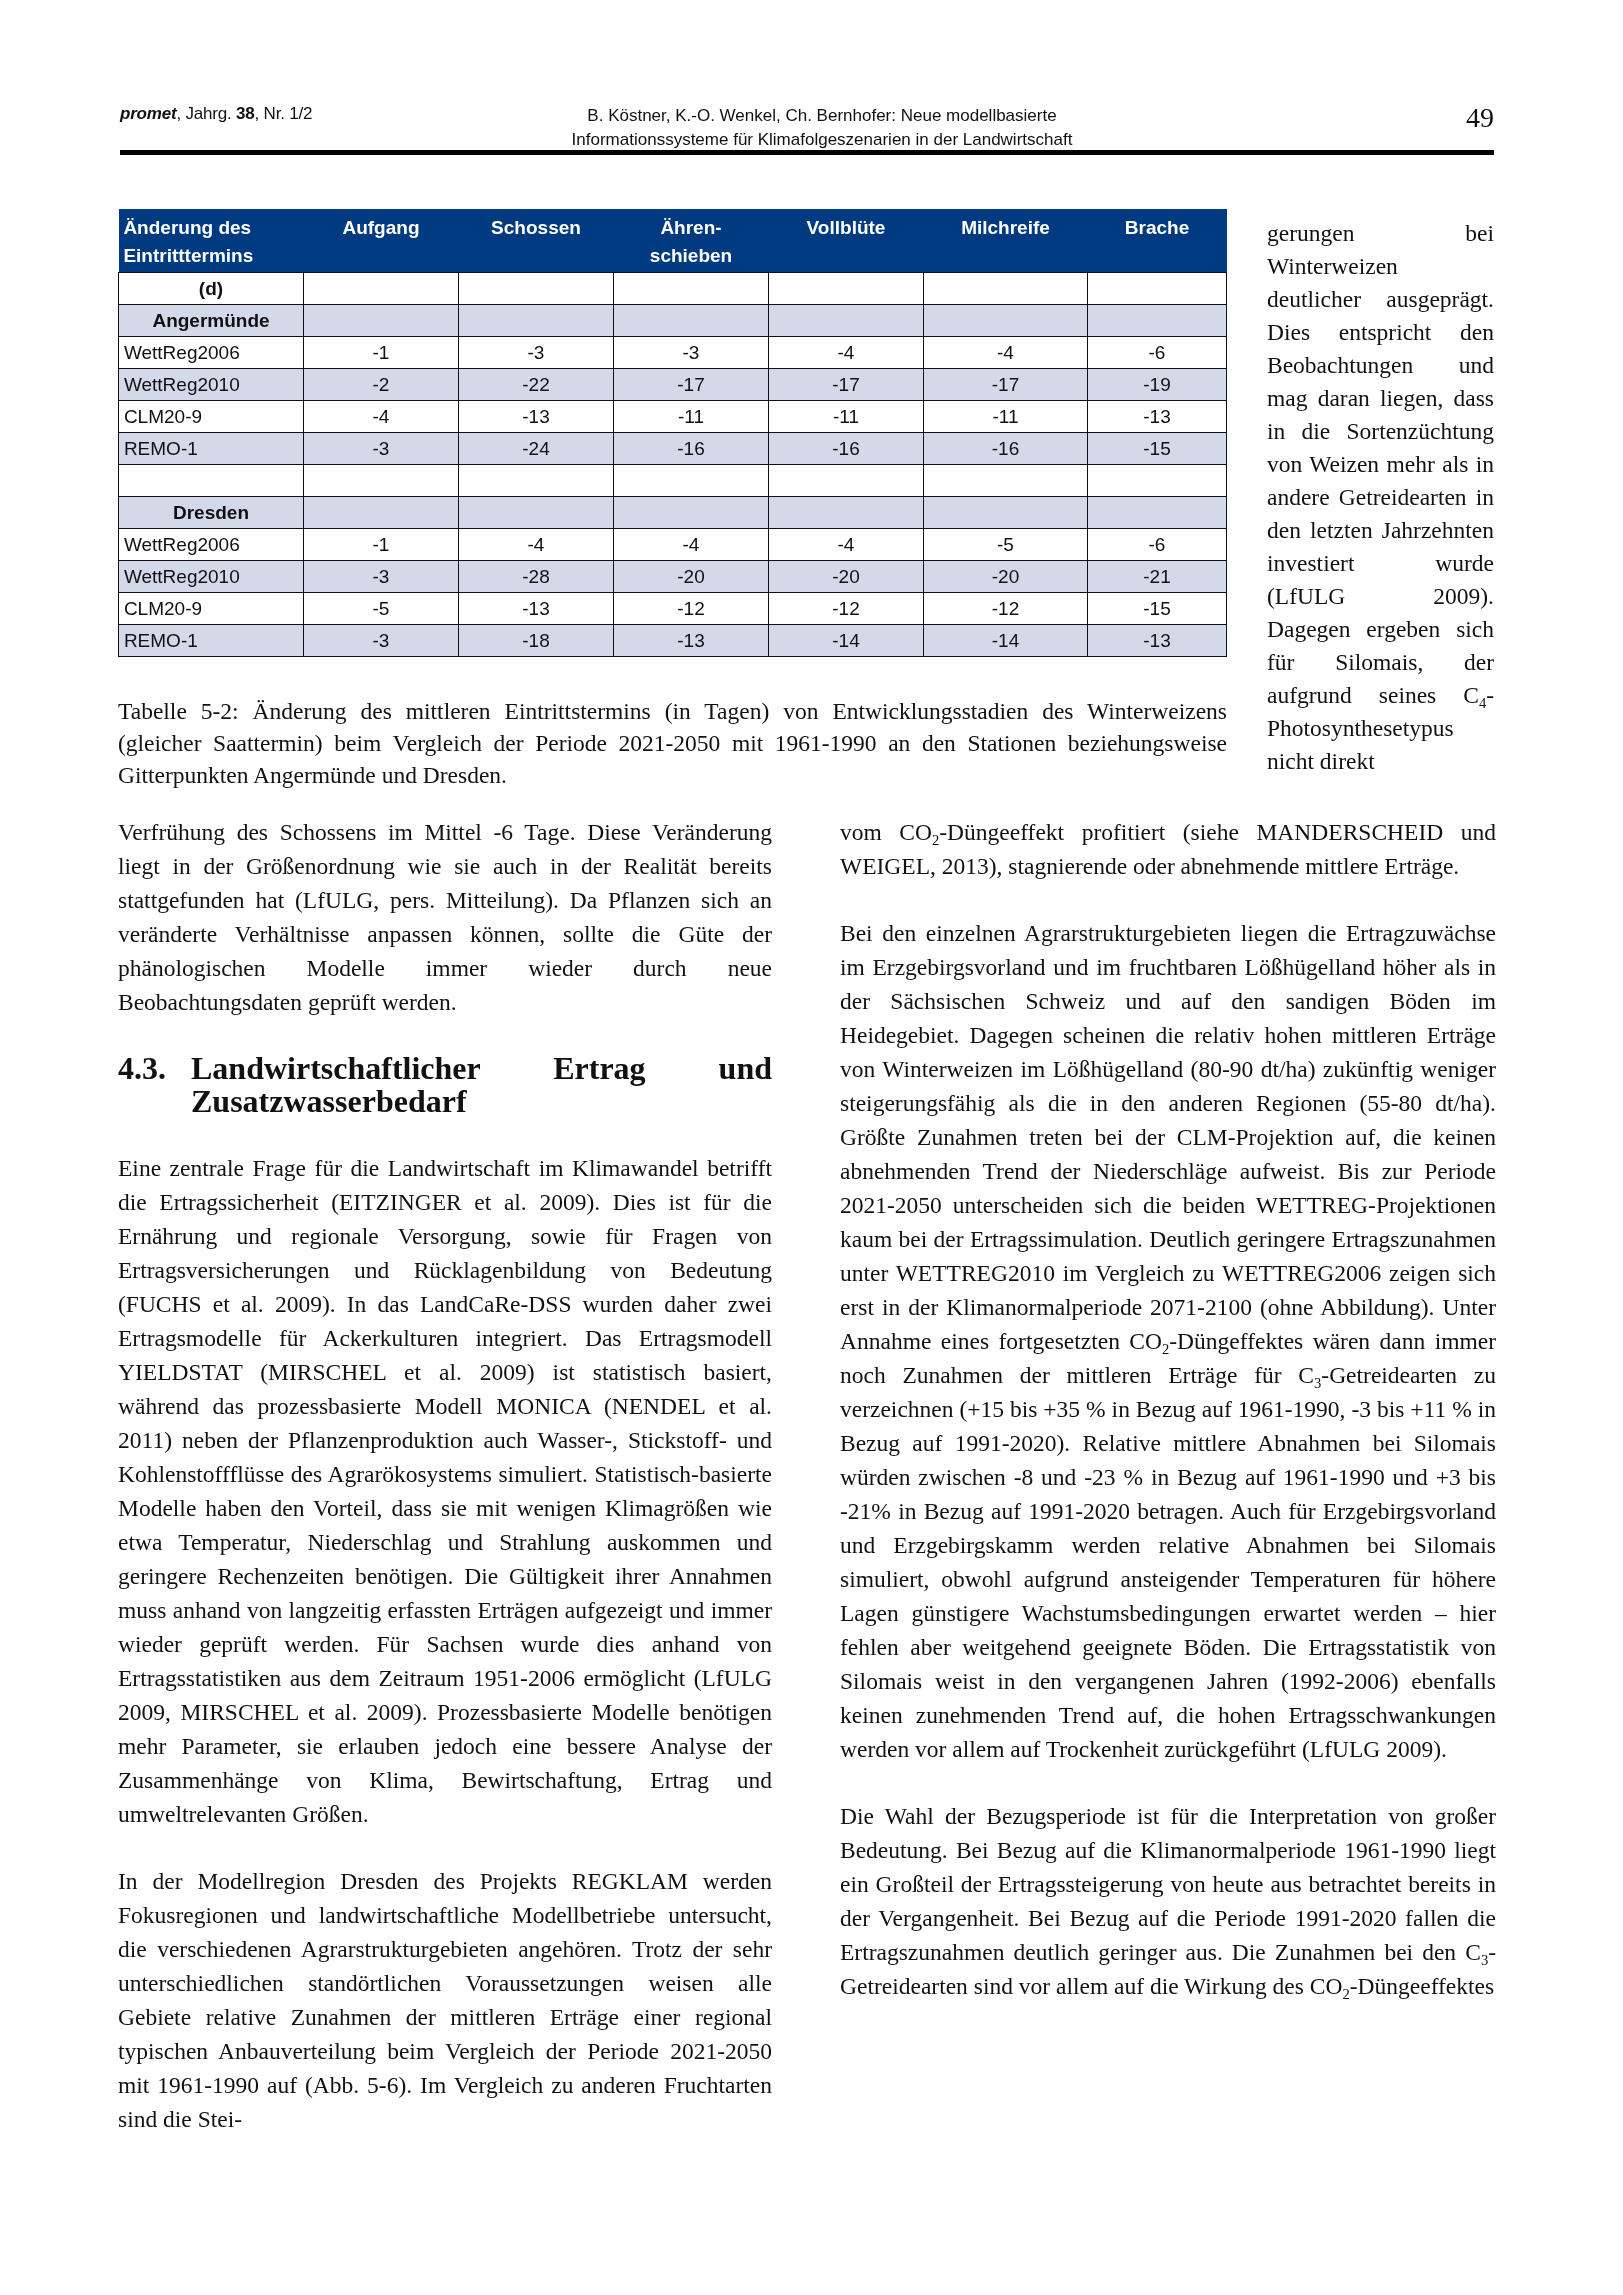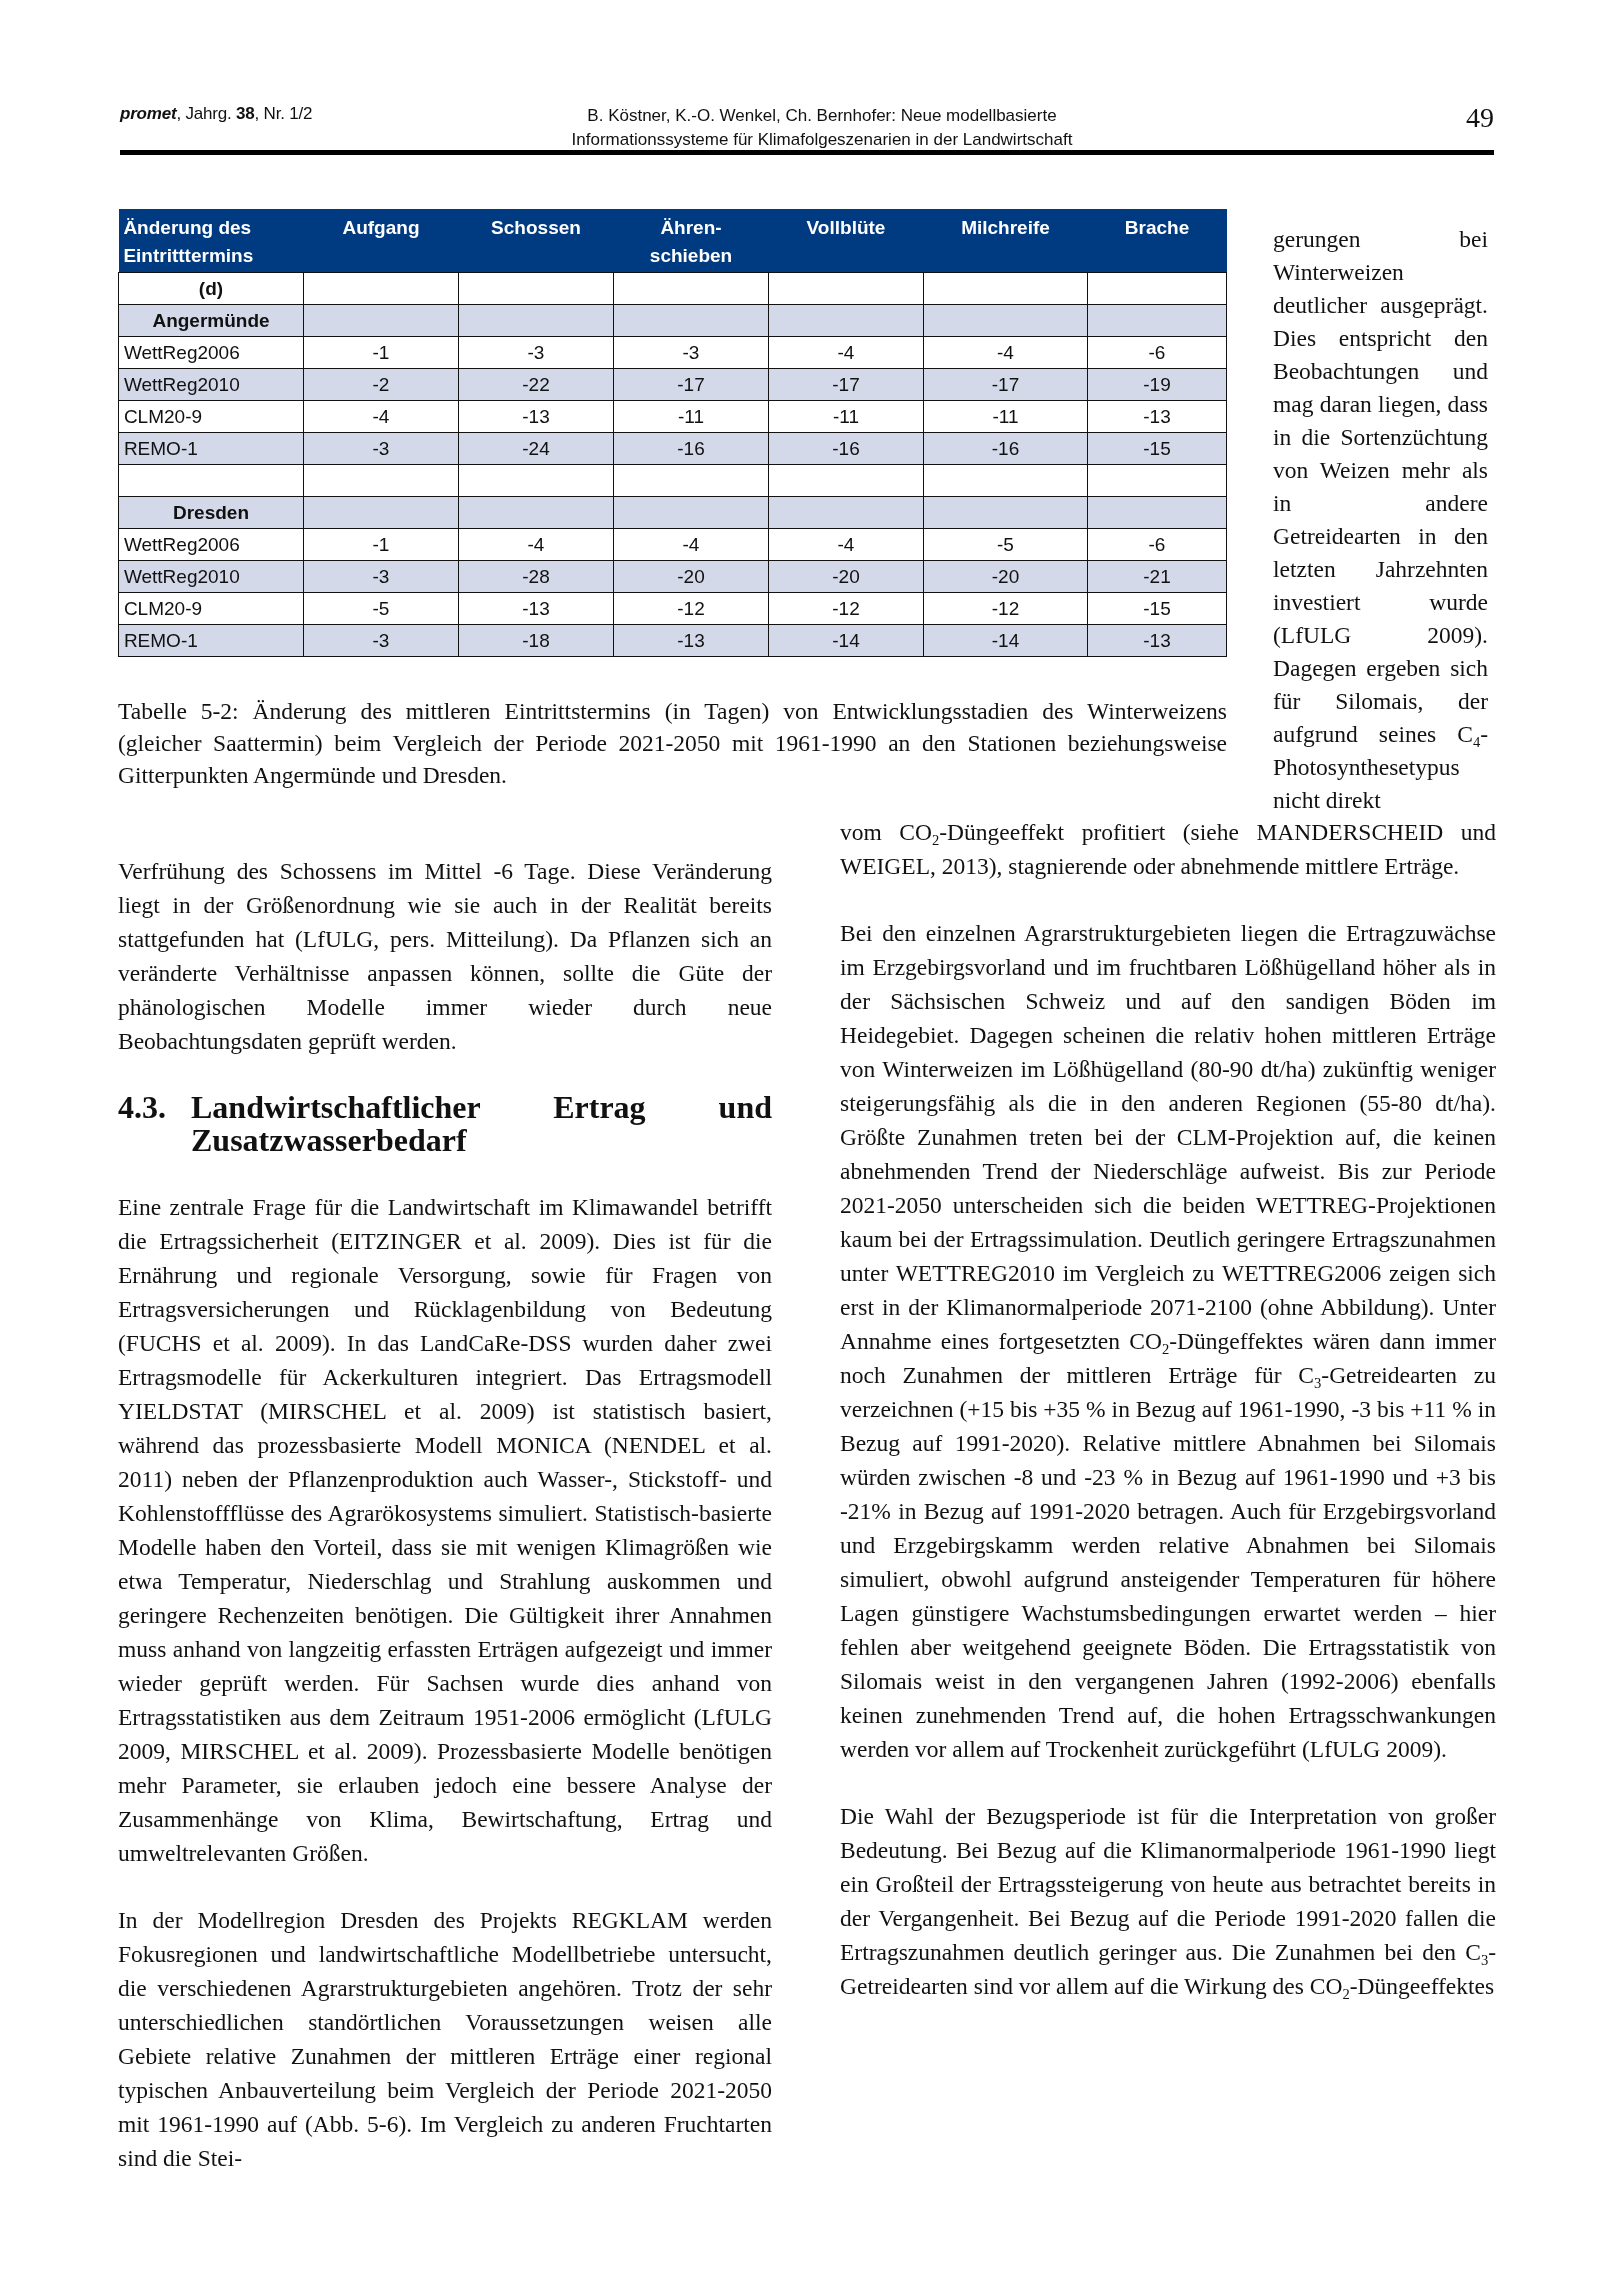--- a/index.html
+++ b/index.html
@@ -25,24 +25,24 @@
   table.data td.lbl { text-align: left; }
   table.data td.num { text-align: center; }
   table.data td.sect { text-align: center; font-weight: bold; }
   table.data tr.shade td { background: #d4d9ea; margin-top: 23px; }
   table.data tr.white td { background: #fff; }
 
   .caption { position: absolute; left: 118px; top: 695px; width: 1109px; font-size: 23.5px; line-height: 32px; text-align: justify; }
 
   
   .narrow-col { position: absolute; left: 1263px; top: 213px; width: 235px; font-size: 23.5px; line-height: 33px; text-align: justify; }
-  .narrow-col p { margin: 10px; }
-
-  
-  .col-left { position: absolute; left: 118px; top: 815px; width: 654px; font-size: 23.5px; line-height: 34px; text-align: justify; margin-top: 39px; }
+  .narrow-col p { margin: 4px; }
+
+  
+  .col-left { position: absolute; left: 118px; top: 815px; width: 654px; font-size: 23.5px; line-height: 34px; text-align: justify; }
   .col-right { position: absolute; left: 840px; top: 815px; width: 656px; font-size: 23.5px; line-height: 34px; text-align: justify; }
   .col-left p, .col-right p { margin: 0 0 33px 0; }
   .col-left p.last, .col-right p.last { margin-bottom: 0; }
   h3.sec { font-size: 32px; font-weight: bold; margin: 0 0 33px 0; line-height: 33px; display: flex; }
   h3.sec .num { width: 73px; flex: none; }
   sub { font-size: 14.6px; vertical-align: -4.9px; line-height: 0; }
 </style>
 </head>
 <body>
 

